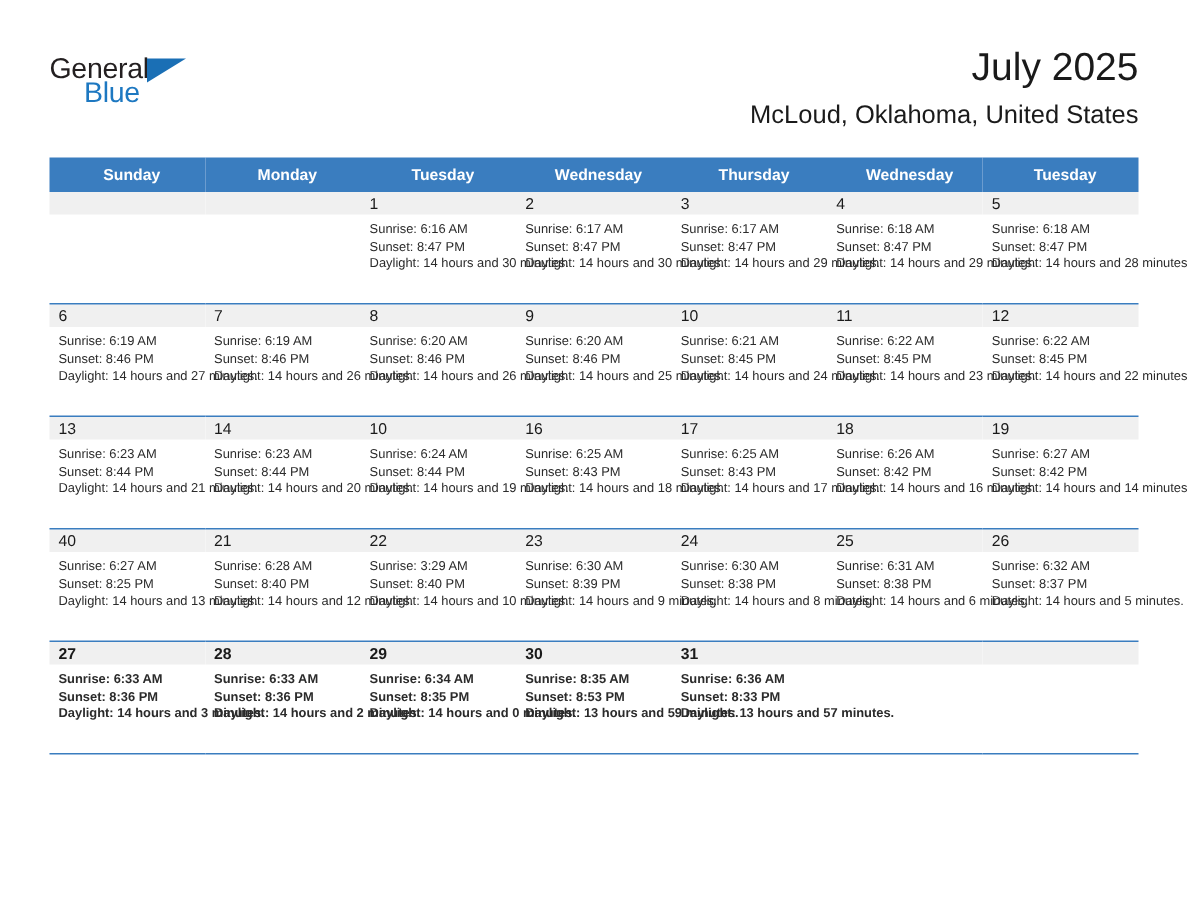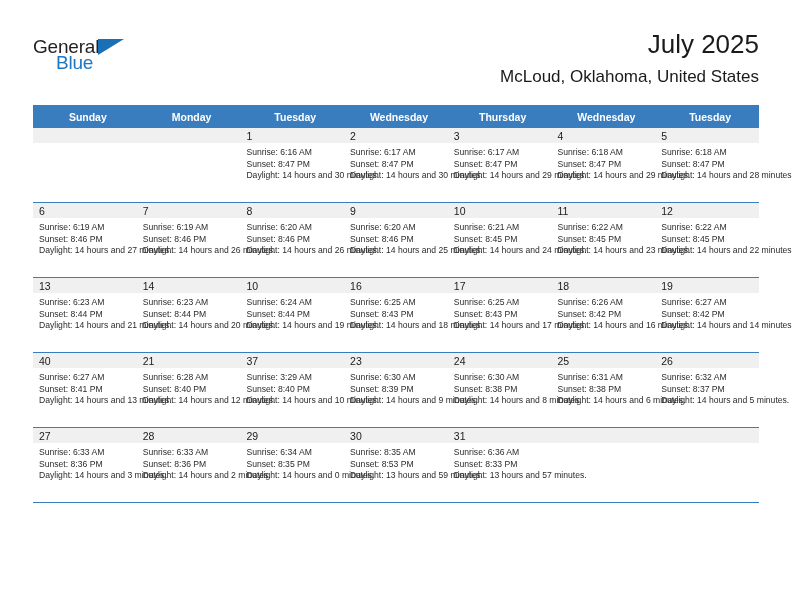--- a/index.html
+++ b/index.html
@@ -109,20 +109,21 @@
     width: 103.71px;
     height: 74px;
     vertical-align: top;
     padding: 0;
     border: none;
     border-bottom: 1px solid #3a7dbf;
     background: #ffffff;
   }
   .calendar tr.week:last-child td {
     border-bottom: 1px solid #3a7dbf;
+    font-weight: bold;
   }
   .daynum-band {
     background: #f0f0f0;
     height: 15px;
     padding: 2px 0 1px 6px;
     font-size: 10.5px;
     color: #1a1a1a;
     line-height: 13px;
     box-sizing: border-box;
   }
@@ -333,34 +334,34 @@
               <div>Sunset: 8:42 PM</div>
               <div class="dl-wrap">Daylight: 14 hours and 14 minutes.</div>
             </div>
           </td>
         </tr>
         <tr class="week">
           <td>
             <div class="daynum-band">40</div>
             <div class="cell-body">
               <div>Sunrise: 6:27 AM</div>
-              <div>Sunset: 8:41 PM</div>
+              <div>Sunset: 8:25 PM</div>
               <div class="dl-wrap">Daylight: 14 hours and 13 minutes.</div>
             </div>
           </td>
           <td>
             <div class="daynum-band">21</div>
             <div class="cell-body">
               <div>Sunrise: 6:28 AM</div>
               <div>Sunset: 8:40 PM</div>
               <div class="dl-wrap">Daylight: 14 hours and 12 minutes.</div>
             </div>
           </td>
           <td>
-            <div class="daynum-band">37</div>
+            <div class="daynum-band">22</div>
             <div class="cell-body">
               <div>Sunrise: 3:29 AM</div>
               <div>Sunset: 8:40 PM</div>
               <div class="dl-wrap">Daylight: 14 hours and 10 minutes.</div>
             </div>
           </td>
           <td>
             <div class="daynum-band">23</div>
             <div class="cell-body">
               <div>Sunrise: 6:30 AM</div>

